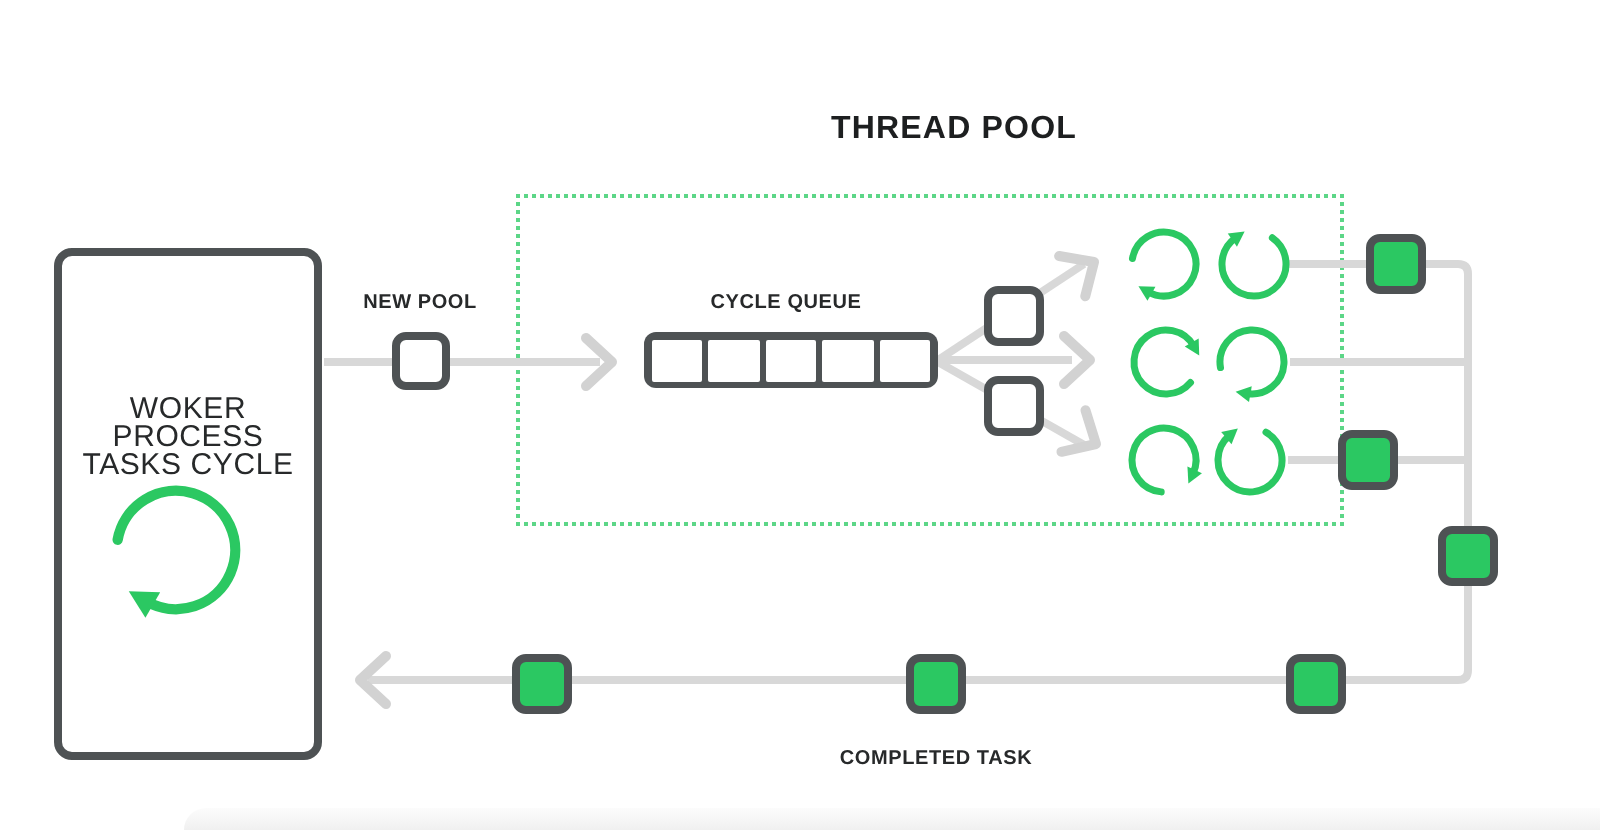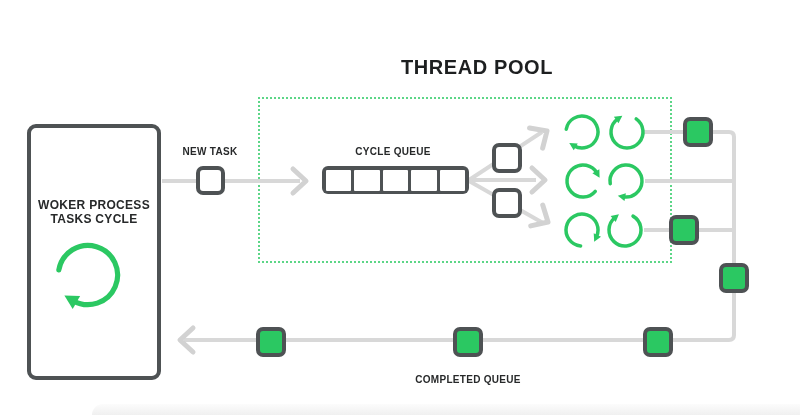--- a/index.html
+++ b/index.html
@@ -7,36 +7,36 @@
   body {
     font-family:"Liberation Sans", sans-serif;
     width:800px; height:415px; position:relative; overflow:hidden;
     --accent-green:#2bc862; --border-dark:#4e5254; --connector-gray:#d8d8d8;
     --dotted-green:#5cd687; --text-dark:#27292a; --title-dark:#1d1f20;
   }
   .abs { position:absolute; }
 
   .title {
     left:352px; top:56px; width:250px; text-align:center;
-    font-size:20px; font-weight:bold; letter-spacing:0.6px;
+    font-size:16px; font-weight:bold; letter-spacing:0.6px;
     color:var(--title-dark,#1d1f20);
   }
 
   .dotted-box {
     left:258px; top:97px; width:414px; height:166px;
     border:2px dotted var(--dotted-green,#5cd687);
   }
 
   .worker-box {
     left:27px; top:124px; width:134px; height:256px;
     background:#fff; border:4px solid var(--border-dark,#4e5254); border-radius:9px;
   }
   .worker-label {
     position:absolute; left:0; right:0; top:70px;
-    text-align:center; font-size:12px; font-weight:bold; line-height:14px;
+    text-align:center; font-size:15px; font-weight:normal; line-height:14px;
     letter-spacing:0.3px; color:var(--text-dark,#27292a);
   }
   .worker-icon { position:absolute; left:20px; top:110px; }
 
   .small-label {
     font-size:10px; font-weight:bold; letter-spacing:0.3px;
     color:var(--text-dark,#27292a); text-align:center; white-space:nowrap;
   }
   .new-task-label   { left:160px; top:146px; width:100px; }
   .tasks-queue-label{ left:343px; top:146px; width:100px; }
@@ -136,21 +136,21 @@
     <div>TASKS CYCLE</div>
   </div>
   <svg class="worker-icon" width="74" height="74" viewBox="0 0 40 40" style="color:var(--accent-green,#2bc862)">
     <g transform="rotate(245 20 20)">
       <path d="M 29.18 6.89 A 16 16 0 1 1 10.82 6.89" fill="none" stroke="currentColor" stroke-width="2.8" stroke-linecap="round"></path>
       <path d="M 15.32 3.73 L 11.48 11.32 L 6.88 4.76 Z" fill="currentColor"></path>
     </g>
   </svg>
 </div>
 
-<div class="abs small-label new-task-label">NEW TASK</div>
+<div class="abs small-label new-task-label">NEW POOL</div>
 <div class="abs task-square" style="left:196px; top:166px; width:29px; height:29px;"></div>
 
 <div class="abs small-label tasks-queue-label">CYCLE QUEUE</div>
 <div class="abs queue">
   <div class="queue-cell"></div>
   <div class="queue-cell"></div>
   <div class="queue-cell"></div>
   <div class="queue-cell"></div>
   <div class="queue-cell"></div>
 </div>
@@ -158,13 +158,13 @@
 <div class="abs task-square" style="left:492px; top:143px;"></div>
 <div class="abs task-square" style="left:492px; top:188px;"></div>
 
 <div class="abs task-square green" style="left:683px; top:117px;"></div>
 <div class="abs task-square green" style="left:669px; top:215px;"></div>
 <div class="abs task-square green" style="left:719px; top:263px;"></div>
 <div class="abs task-square green" style="left:643px; top:327px;"></div>
 <div class="abs task-square green" style="left:453px; top:327px;"></div>
 <div class="abs task-square green" style="left:256px; top:327px;"></div>
 
-<div class="abs small-label completed-label">COMPLETED QUEUE</div>
+<div class="abs small-label completed-label">COMPLETED TASK</div>
 
 </body></html>

